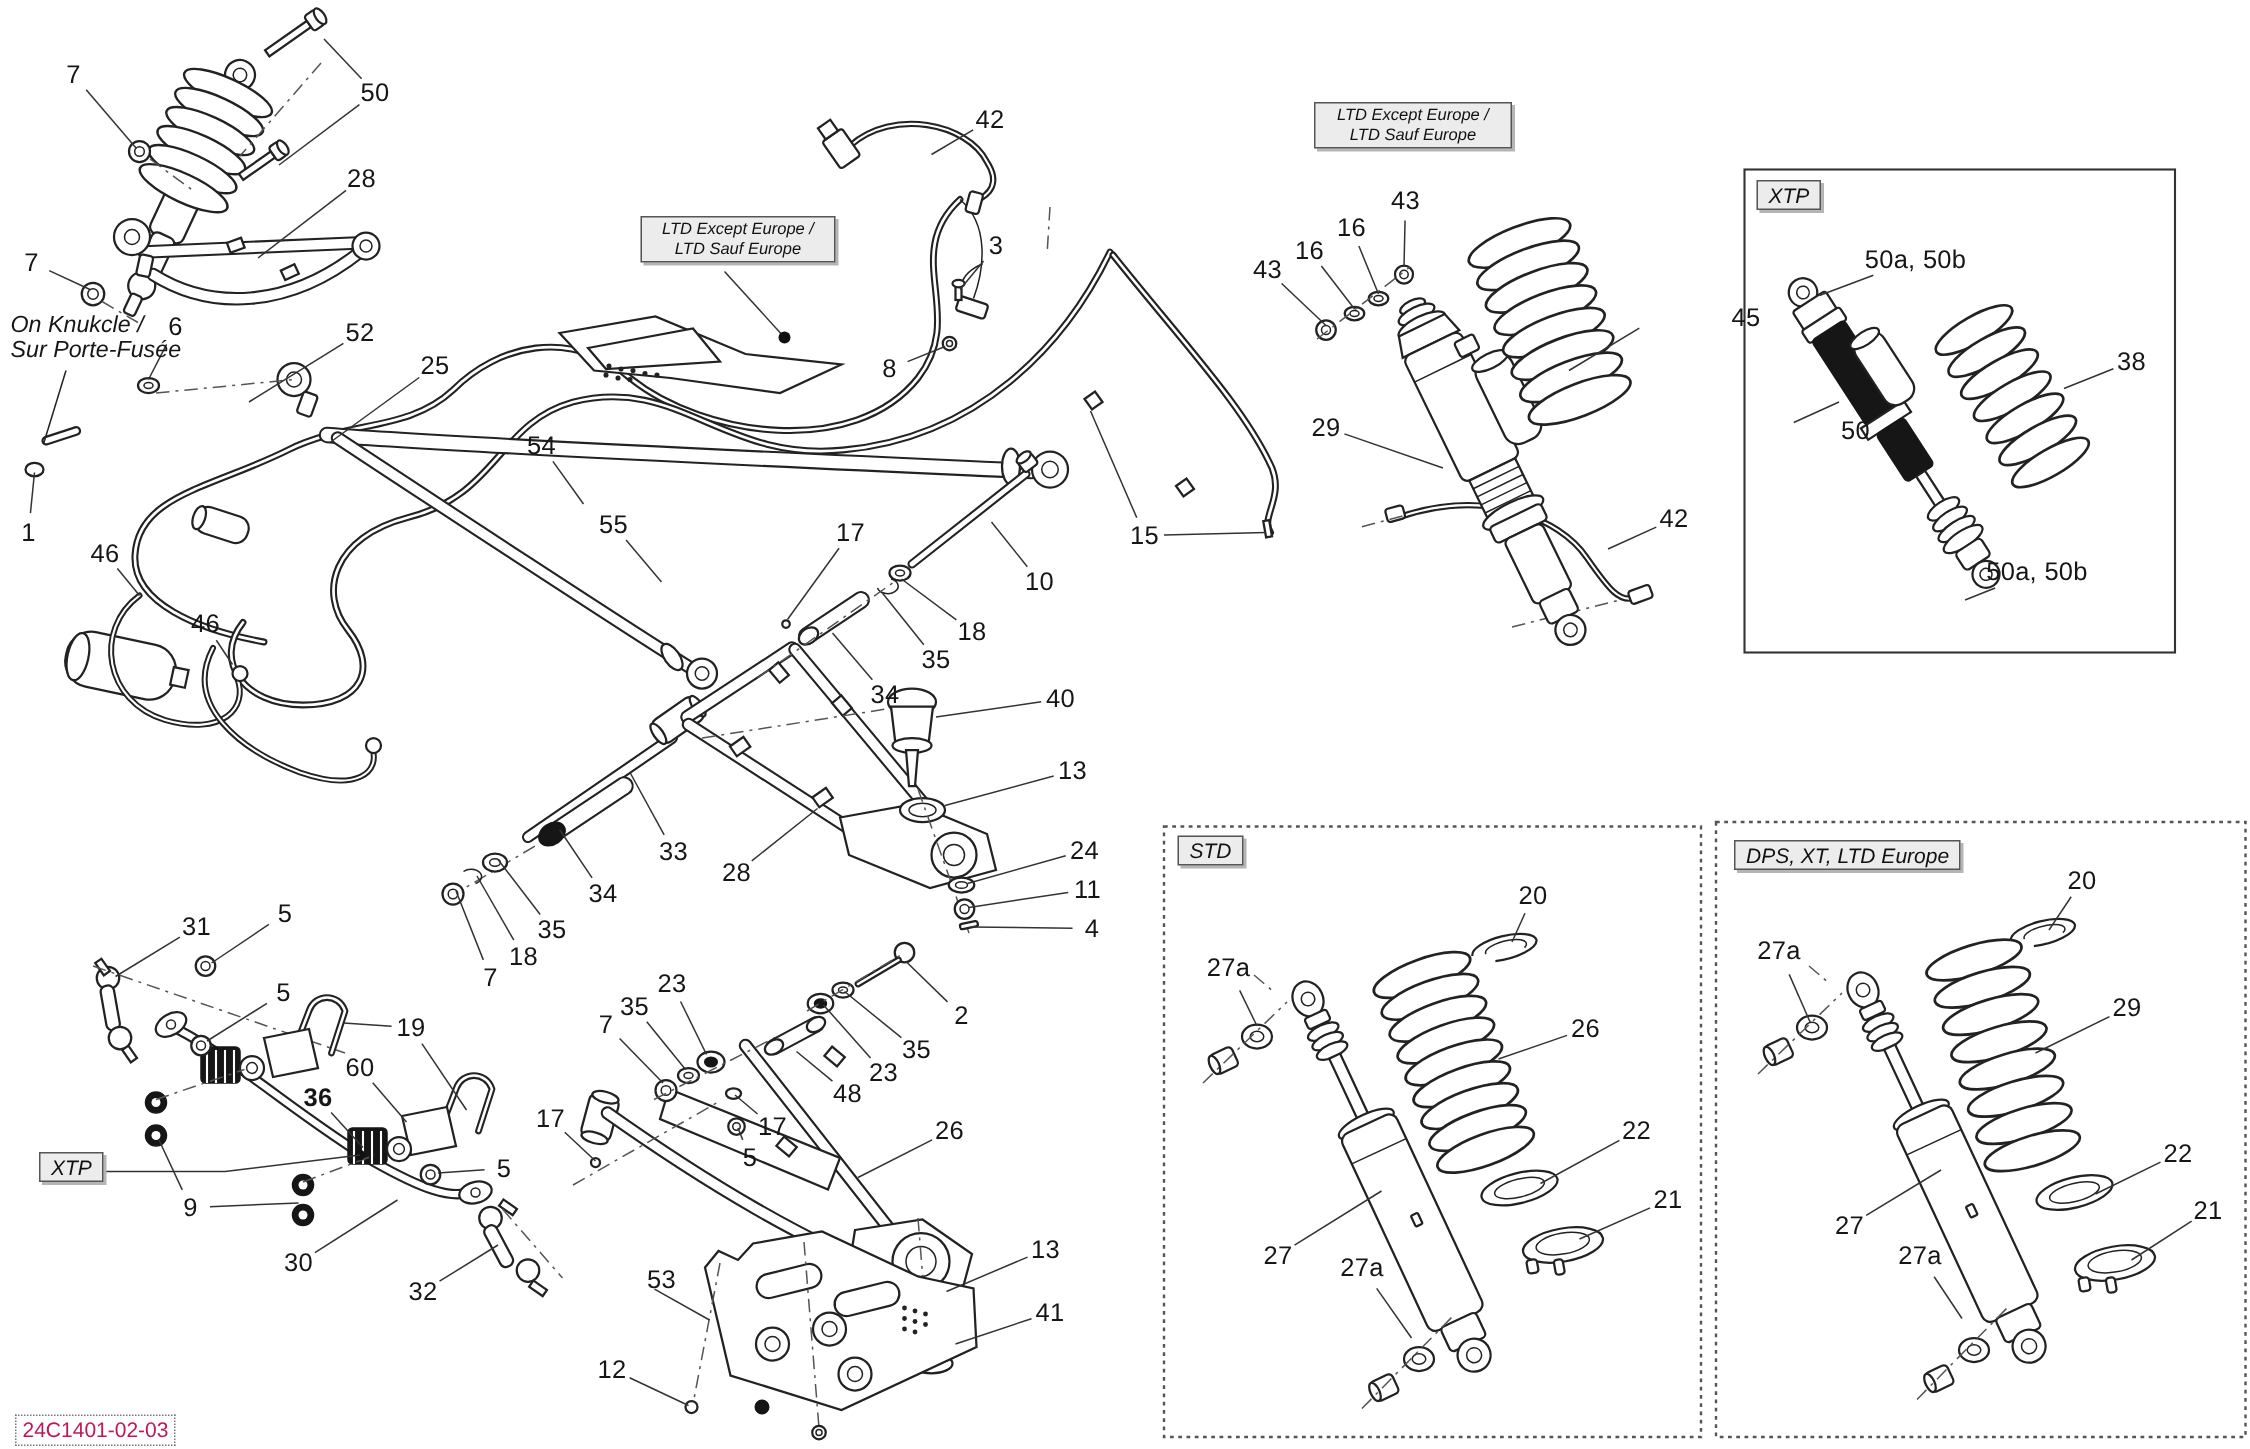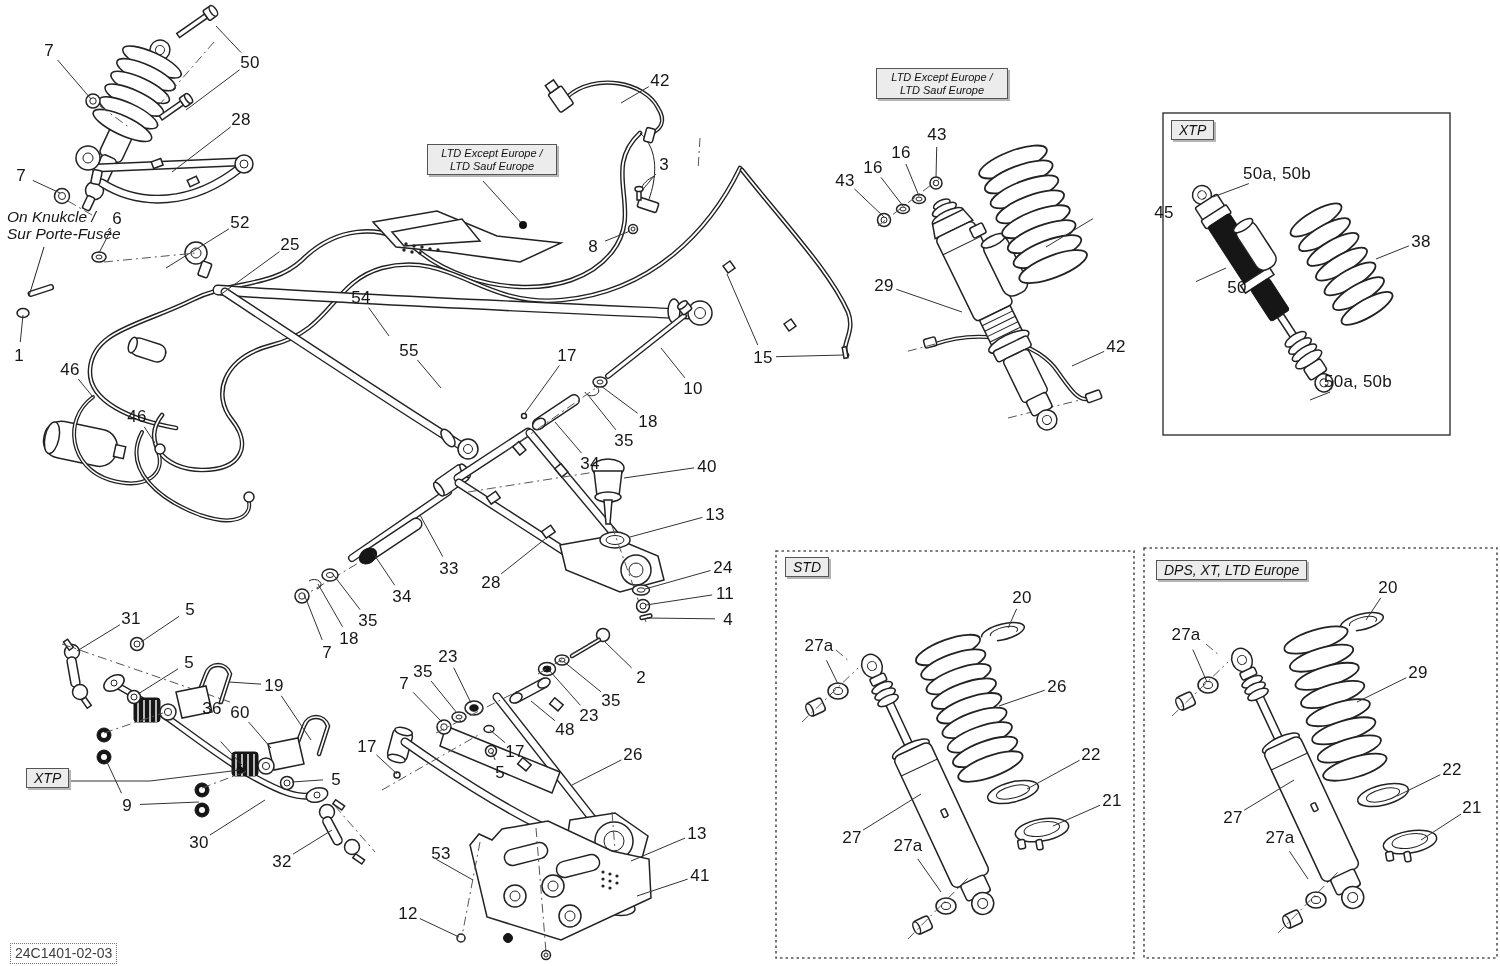--- a/index.html
+++ b/index.html
@@ -8,21 +8,21 @@
   svg.art{position:absolute;left:0;top:0;z-index:1;}
   .layer{position:absolute;left:0;top:0;width:100%;height:100%;z-index:2;pointer-events:none;}
   .callout{position:absolute;transform:translate(-50%,-50%);font-size:17px;line-height:1;
            color:#161616;white-space:nowrap;letter-spacing:.2px;}
   .chip{position:absolute;font-style:italic;font-size:14px;line-height:1.15;color:#111;
         background:#ececec;border:1px solid #555;box-shadow:2px 2px 0 #b5b5b5;
         padding:1px 7px;z-index:3;}
   .chip.big{font-size:11px;padding:2px 8px;text-align:center;}
   .plain-note{position:absolute;font-style:italic;font-size:15.5px;line-height:1.1;color:#161616;z-index:3;}
   .code-box{position:absolute;left:10px;top:943px;border:1px dotted #777;font-size:14px;
-            padding:0 4px;line-height:19px;z-index:3;color:#404040;}
+            padding:0 4px;line-height:19px;z-index:3;color:#be185d;}
   .fillw{fill:#fff;stroke:#222;stroke-width:1.5;}
   .dark{fill:#161616;stroke:#161616;}
   .tube{stroke:#222;fill:none;stroke-linecap:round;stroke-linejoin:round;}
   .dashdot{stroke:#555;stroke-width:1;fill:none;stroke-dasharray:9 4 2 4;}
   .leader{stroke:#333;stroke-width:1;fill:none;}
   .thin{stroke:#222;stroke-width:1;fill:none;}
 </style>
 </head>
 <body>
 
@@ -722,21 +722,21 @@
         <div class="callout" style="left: 423px; top: 671px;">35</div>
         <div class="callout" style="left: 404px; top: 683px;">7</div>
         <div class="callout" style="left: 611px; top: 700px;">35</div>
         <div class="callout" style="left: 589px; top: 715px;">23</div>
         <div class="callout" style="left: 565px; top: 729px;">48</div>
         <div class="callout" style="left: 131px; top: 618px;">31</div>
         <div class="callout" style="left: 190px; top: 609px;">5</div>
         <div class="callout" style="left: 189px; top: 662px;">5</div>
         <div class="callout" style="left: 274px; top: 685px;">19</div>
         <div class="callout" style="left: 240px; top: 712px;">60</div>
-        <div class="callout" style="left: 212px; top: 708px;">36</div>
+        <div class="callout" style="left: 212px; top: 732px; font-weight: bold;">36</div>
         <div class="callout" style="left: 336px; top: 779px;">5</div>
         <div class="callout" style="left: 127px; top: 805px;">9</div>
         <div class="callout" style="left: 199px; top: 842px;">30</div>
         <div class="callout" style="left: 282px; top: 861px;">32</div>
         <div class="callout" style="left: 367px; top: 746px;">17</div>
         <div class="callout" style="left: 515px; top: 751px;">17</div>
         <div class="callout" style="left: 500px; top: 772px;">5</div>
         <div class="callout" style="left: 633px; top: 754px;">26</div>
         <div class="callout" style="left: 697px; top: 833px;">13</div>
         <div class="callout" style="left: 700px; top: 875px;">41</div>

